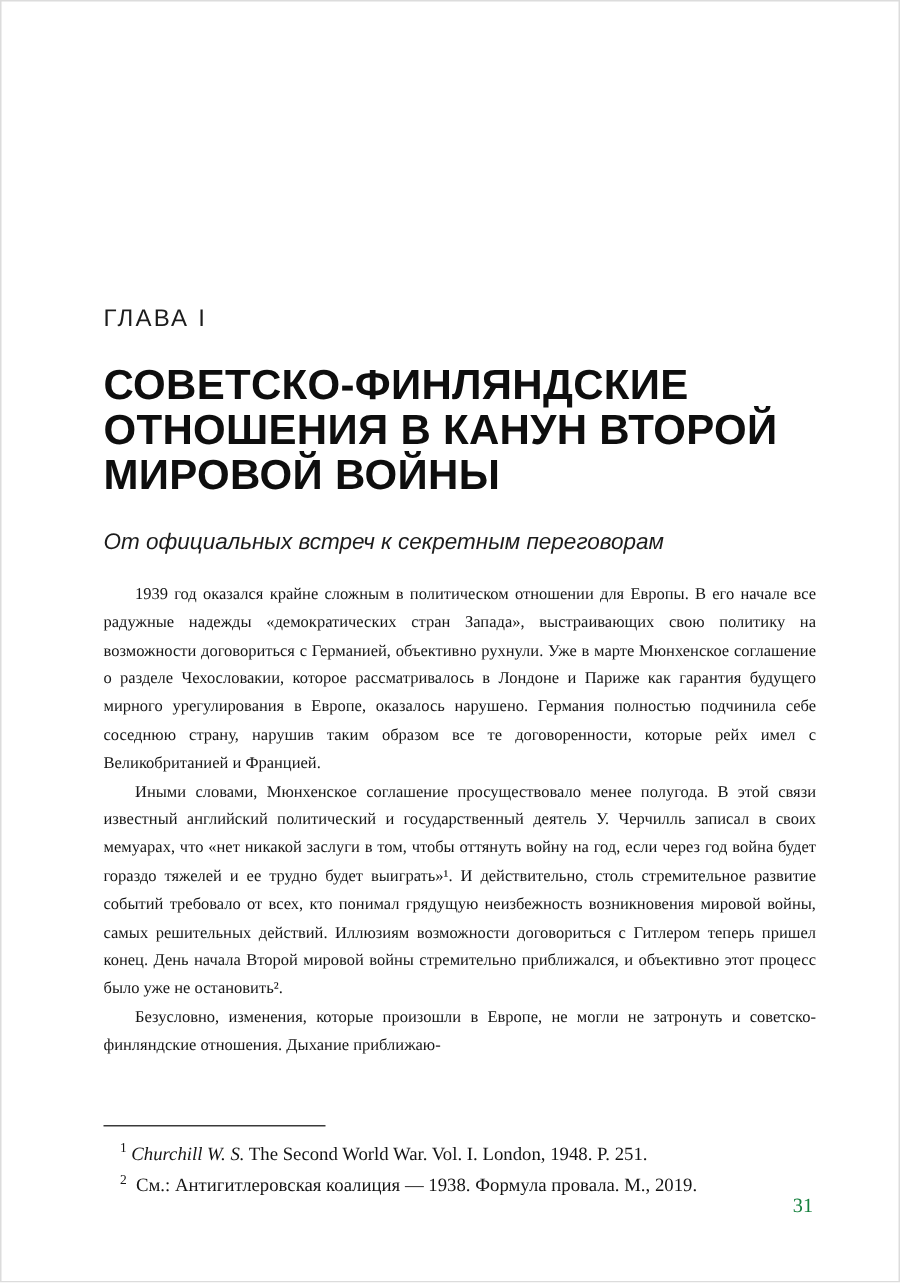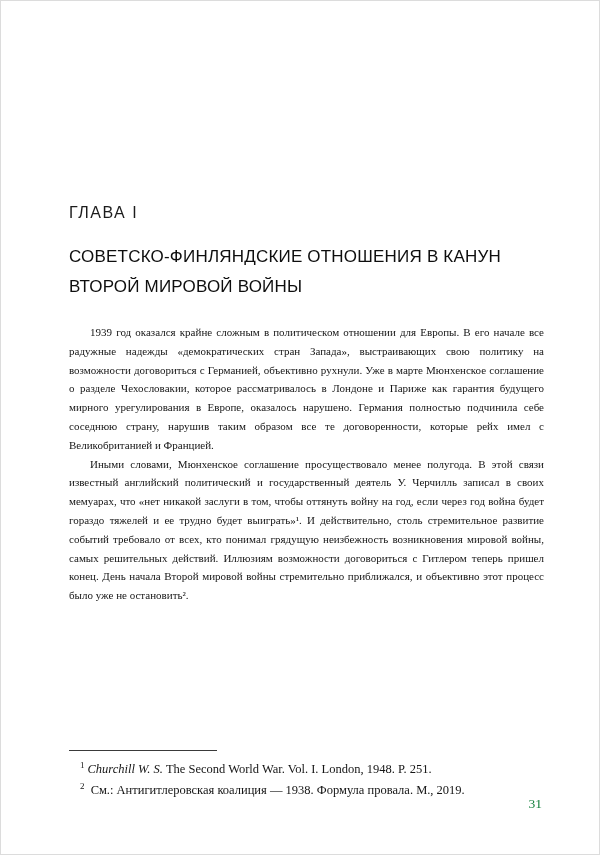--- a/index.html
+++ b/index.html
@@ -27,22 +27,22 @@
   }
   .chapter {
     font-family: "Liberation Sans", sans-serif;
     font-size: 16px;
     letter-spacing: 1.5px;
     color: #1c1c1c;
     margin-bottom: 20px;
   }
   .title {
     font-family: "Liberation Sans", sans-serif;
-    font-weight: normal;
-    font-size: 17px;
+    font-weight: bold;
+    font-size: 28px;
     line-height: 30px;
     color: #0e0e0e;
     letter-spacing: 0.2px;
     margin-bottom: 21px;
   }
   .subtitle {
     font-family: "Liberation Sans", sans-serif;
     font-style: italic;
     font-size: 15px;
     color: #1c1c1c;
@@ -92,24 +92,26 @@
 </head>
 <body>
 
 <div class="page">
 
   <div class="content">
     <div class="chapter">ГЛАВА I</div>
 
     <h1 class="title">СОВЕТСКО-ФИНЛЯНДСКИЕ ОТНОШЕНИЯ В КАНУН ВТОРОЙ МИРОВОЙ ВОЙНЫ</h1>
 
+    <div class="subtitle">От официальных встреч к секретным переговорам</div>
 
     <div class="body-text">
       <p>1939 год оказался крайне сложным в политическом отношении для Европы. В его начале все радужные надежды «демократических стран Запада», выстраивающих свою политику на возможности договориться с Германией, объективно рухнули. Уже в марте Мюнхенское соглашение о разделе Чехословакии, которое рассматривалось в Лондоне и Париже как гарантия будущего мирного урегулирования в Европе, оказалось нарушено. Германия полностью подчинила себе соседнюю страну, нарушив таким образом все те договоренности, которые рейх имел с Великобританией и Францией.</p>
       <p>Иными словами, Мюнхенское соглашение просуществовало менее полугода. В этой связи известный английский политический и государственный деятель У. Черчилль записал в своих мемуарах, что «нет никакой заслуги в том, чтобы оттянуть войну на год, если через год война будет гораздо тяжелей и ее трудно будет выиграть»¹. И действительно, столь стремительное развитие событий требовало от всех, кто понимал грядущую неизбежность возникновения мировой войны, самых решительных действий. Иллюзиям возможности договориться с Гитлером теперь пришел конец. День начала Второй мировой войны стремительно приближался, и объективно этот процесс было уже не остановить².</p>
+      <p>Безусловно, изменения, которые произошли в Европе, не могли не затронуть и советско-финляндские отношения. Дыхание приближаю-</p>
     </div>
   </div>
 
   <div class="footnotes">
     <div class="fn-rule"></div>
 
     <div class="footnote">
       <sup class="fn-marker">1</sup><span class="fn-author">Churchill W. S.</span>
       <span>The Second World War. Vol. I. London, 1948. P. 251.</span>
     </div>

